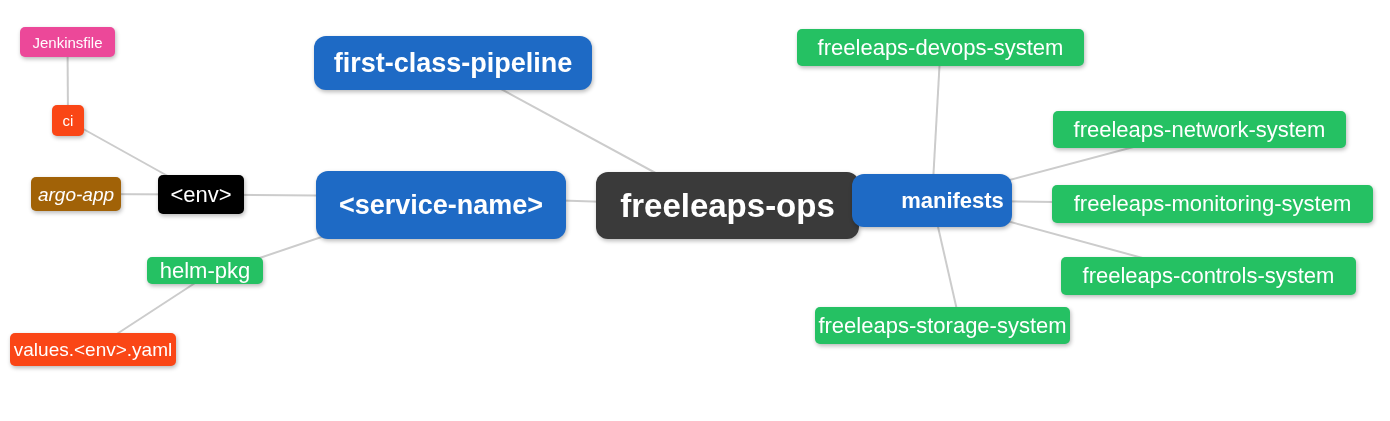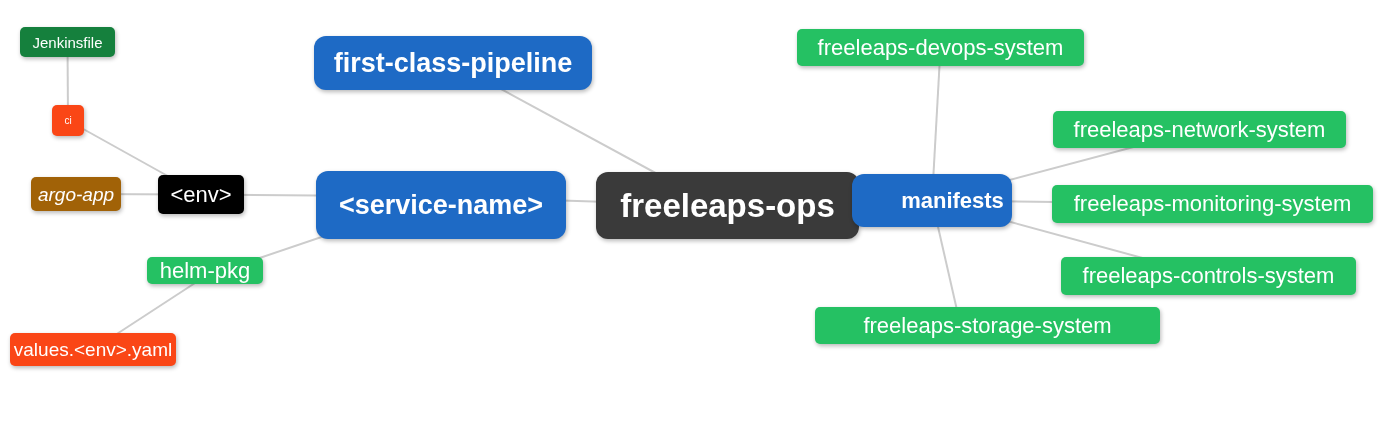--- a/index.html
+++ b/index.html
@@ -52,23 +52,23 @@
       <line x1="453" y1="63" x2="715.5" y2="205.5" stroke="#CCCCCC" stroke-width="2"></line>
       <line x1="441" y1="196.5" x2="715.5" y2="205.5" stroke="#CCCCCC" stroke-width="2"></line>
       <line x1="715.5" y1="205.5" x2="932" y2="200.5" stroke="#CCCCCC" stroke-width="2"></line>
       <line x1="932" y1="200.5" x2="940.5" y2="47.5" stroke="#CCCCCC" stroke-width="2"></line>
       <line x1="932" y1="200.5" x2="1199.5" y2="129.5" stroke="#CCCCCC" stroke-width="2"></line>
       <line x1="932" y1="200.5" x2="1212.5" y2="204" stroke="#CCCCCC" stroke-width="2"></line>
       <line x1="932" y1="200.5" x2="1208.5" y2="276" stroke="#CCCCCC" stroke-width="2"></line>
       <line x1="932" y1="200.5" x2="960.5" y2="325.5" stroke="#CCCCCC" stroke-width="2"></line>
     </svg>
 
-  <div class="node" style="left: 20px; top: 27px; width: 95px; height: 30px; font-size: 15px; background: #15803d; color: rgb(255, 255, 255);">Jenkinsfile</div>
+  <div class="node" style="left: 20px; top: 27px; width: 95px; height: 30px; font-size: 15px; background: #ec4899; color: rgb(255, 255, 255);">Jenkinsfile</div>
 
-  <div class="node" style="left: 52px; top: 105px; width: 32px; height: 31px; font-size: 10px; background: rgb(250, 70, 22); color: rgb(255, 255, 255);">ci</div>
+  <div class="node" style="left: 52px; top: 105px; width: 32px; height: 31px; font-size: 15px; background: rgb(250, 70, 22); color: rgb(255, 255, 255);">ci</div>
 
   <div class="node" style="left: 31px; top: 177px; width: 90px; height: 34px; font-size: 19px; background: #a16207; color: rgb(255, 255, 255); font-style: italic;">argo-app</div>
 
   <div class="node" style="left: 158px; top: 175px; width: 86px; height: 39px; font-size: 22px; background: #000000; color: rgb(255, 255, 255);">&lt;env&gt;</div>
 
   <div class="node" style="left: 147px; top: 257px; width: 116px; height: 27px; font-size: 22px; background: rgb(37, 193, 99); color: rgb(255, 255, 255);">helm-pkg</div>
 
   <div class="node" style="left: 10px; top: 333px; width: 166px; height: 33px; font-size: 19px; background: rgb(250, 70, 22); color: rgb(255, 255, 255);">values.&lt;env&gt;.yaml</div>
 
   <div class="node lg" style="left: 314px; top: 36px; width: 278px; height: 54px; font-size: 27px; background: rgb(30, 106, 197); color: rgb(255, 255, 255);">first-class-pipeline</div>
@@ -80,14 +80,14 @@
   <div class="node lg" style="left: 852px; top: 174px; width: 160px; height: 53px; font-size: 22px; background: rgb(30, 106, 197); color: rgb(255, 255, 255); padding-left: 41px;">manifests</div>
 
   <div class="node" style="left: 797px; top: 29px; width: 287px; height: 37px; font-size: 22px; background: rgb(37, 193, 99); color: rgb(255, 255, 255);">freeleaps-devops-system</div>
 
   <div class="node" style="left: 1053px; top: 111px; width: 293px; height: 37px; font-size: 22px; background: rgb(37, 193, 99); color: rgb(255, 255, 255);">freeleaps-network-system</div>
 
   <div class="node" style="left: 1061px; top: 257px; width: 295px; height: 38px; font-size: 22px; background: rgb(37, 193, 99); color: rgb(255, 255, 255);">freeleaps-controls-system</div>
 
   <div class="node" style="left: 1052px; top: 185px; width: 321px; height: 38px; font-size: 22px; background: rgb(37, 193, 99); color: rgb(255, 255, 255);">freeleaps-monitoring-system</div>
 
-  <div class="node" style="left: 815px; top: 307px; width: 345px; height: 37px; font-size: 22px; background: rgb(37, 193, 99); color: rgb(255, 255, 255);">freeleaps-storage-system</div>
+  <div class="node" style="left: 815px; top: 307px; width: 255px; height: 37px; font-size: 22px; background: rgb(37, 193, 99); color: rgb(255, 255, 255);">freeleaps-storage-system</div>
 </div>
 
 </body></html>

